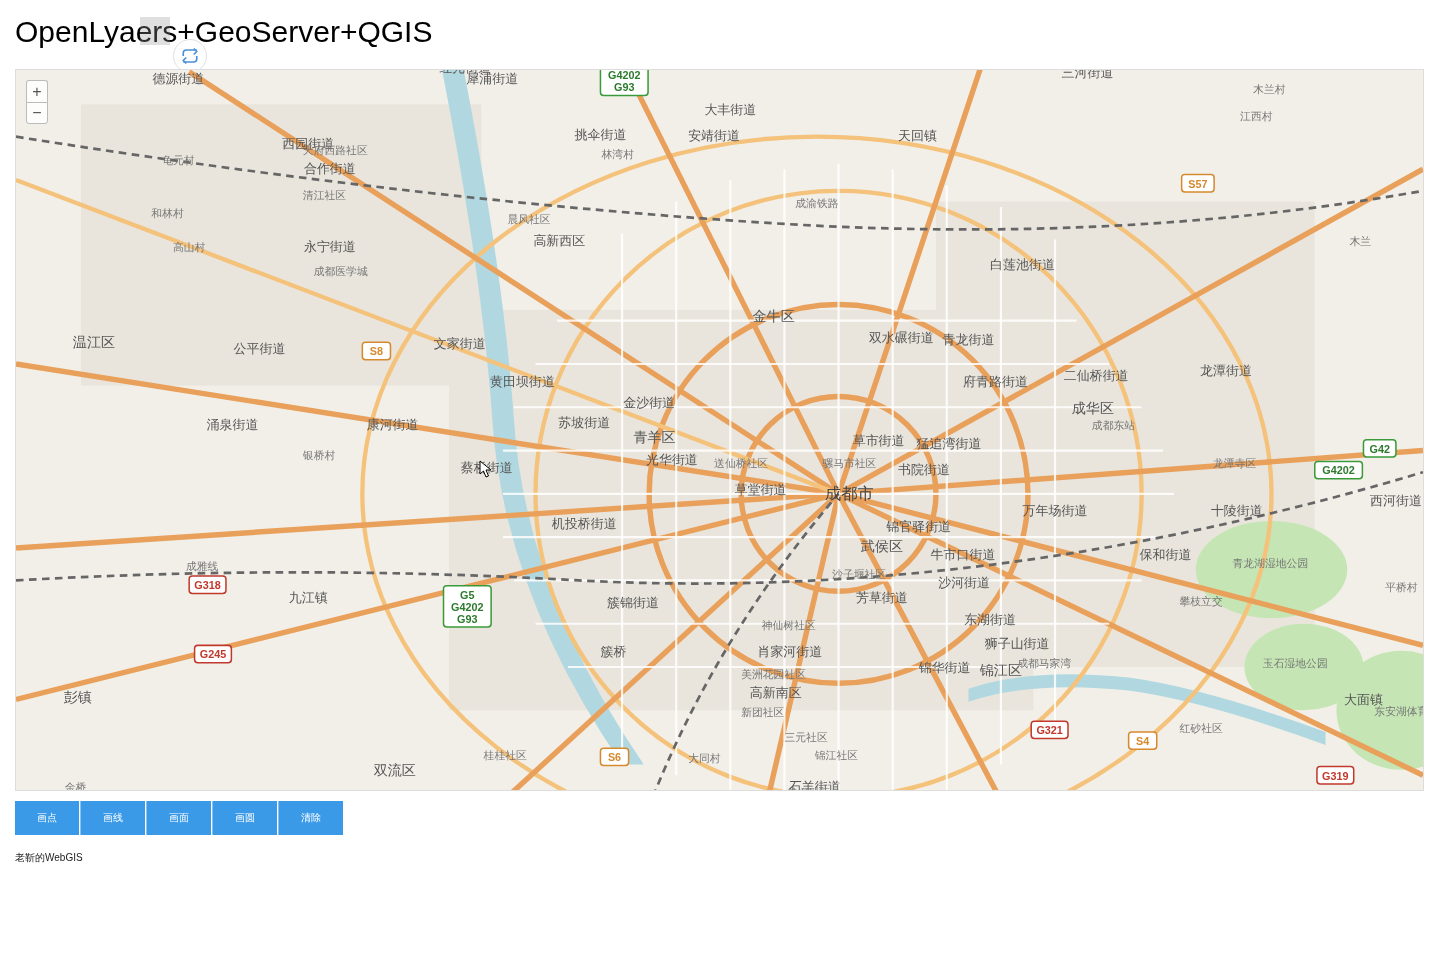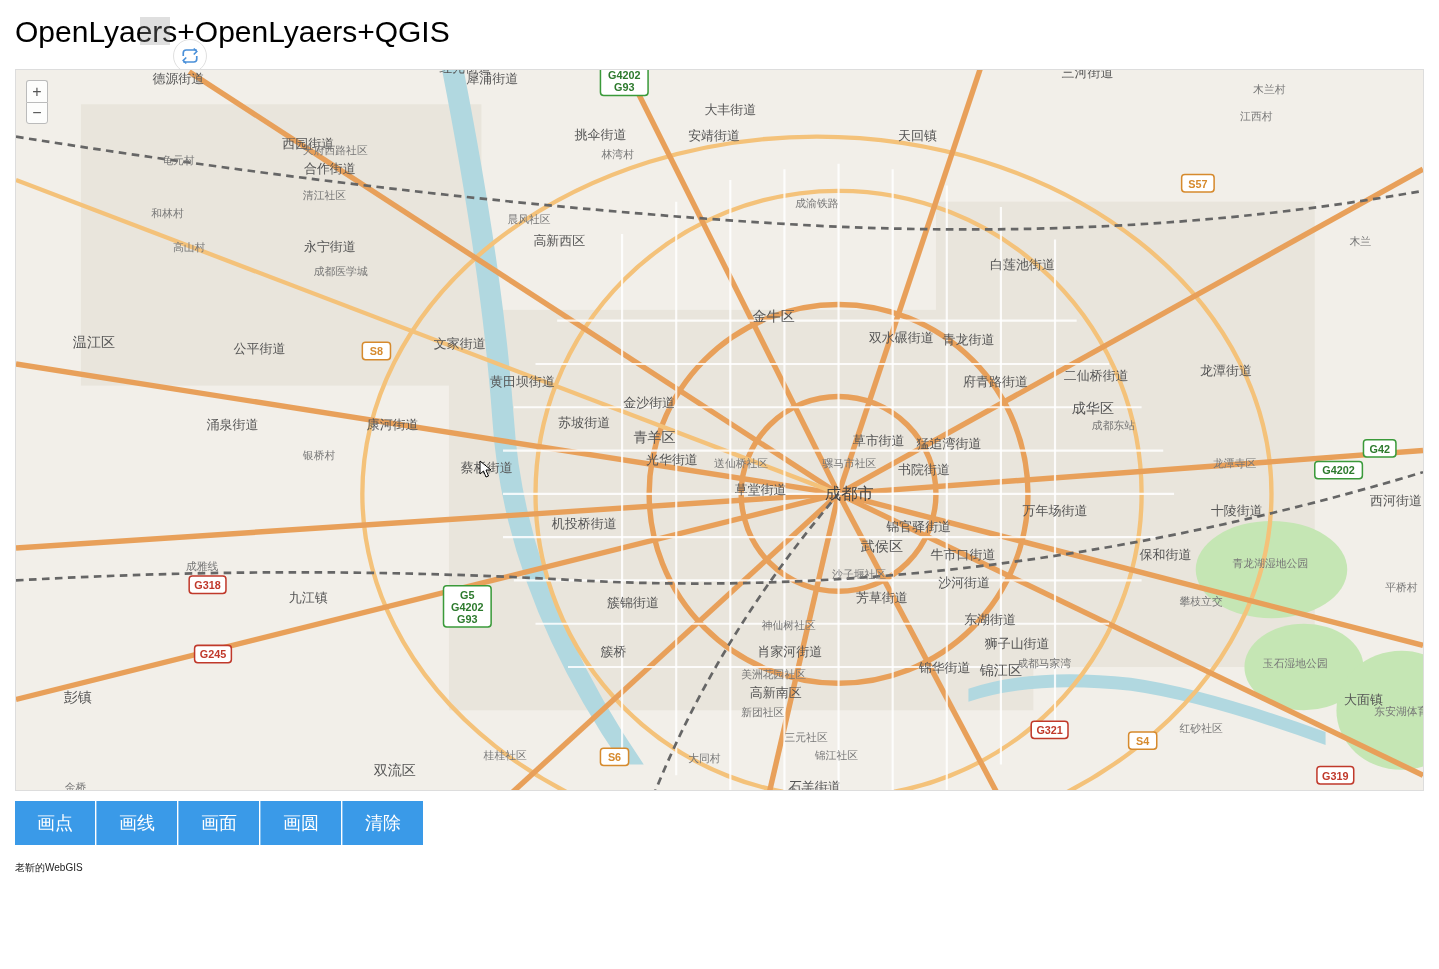--- a/index.html
+++ b/index.html
@@ -46,33 +46,33 @@
     .shield-box.orange { stroke: #d68a2d; }
     .shield-box.orange + text { fill: #d68a2d; }
     .place-label { font-size: 12px; fill: #555; font-family: "Microsoft YaHei"; }
     .place-label.city { font-size: 15px; fill: #444; font-weight: 500; }
     .place-label.district { font-size: 13px; fill: #555; }
     .place-label.small { font-size: 10px; fill: #777; }
 
     .toolbar { display: flex; gap: 1px; margin-bottom: 16px; }
     .tool-btn {
       background: #3a9ae8; color: #fff; border: none; padding: 10px 22px;
-      font-size: 18px; cursor: pointer; font-family: inherit;
+      font-size: 10px; cursor: pointer; font-family: inherit;
     }
     .tool-btn + .tool-btn { border-left: 1px solid rgba(255,255,255,0.4); }
 
     .footer-text { font-size: 10px; color: #222; }
 
     .cursor-ptr { position: absolute; z-index: 60; width: 16px; height: 20px; pointer-events: none; }
   </style>
 </head>
 <body>
 
 <div class="header-row">
-  <h1 class="page-title">OpenLyaers+OpenLyaers+QGIS</h1>
+  <h1 class="page-title">OpenLyaers+GeoServer+QGIS</h1>
   <div class="title-highlight-box"></div>
   <div class="repeat-badge">
     <svg viewBox="0 0 24 24" fill="none" stroke="currentColor" stroke-width="2.2">
         <path d="M17 2l4 4-4 4"></path>
         <path d="M3 12V8a4 4 0 0 1 4-4h14"></path>
         <path d="M7 22l-4-4 4-4"></path>
         <path d="M21 12v4a4 4 0 0 1-4 4H3"></path>
       </svg>
   </div>
 </div>

